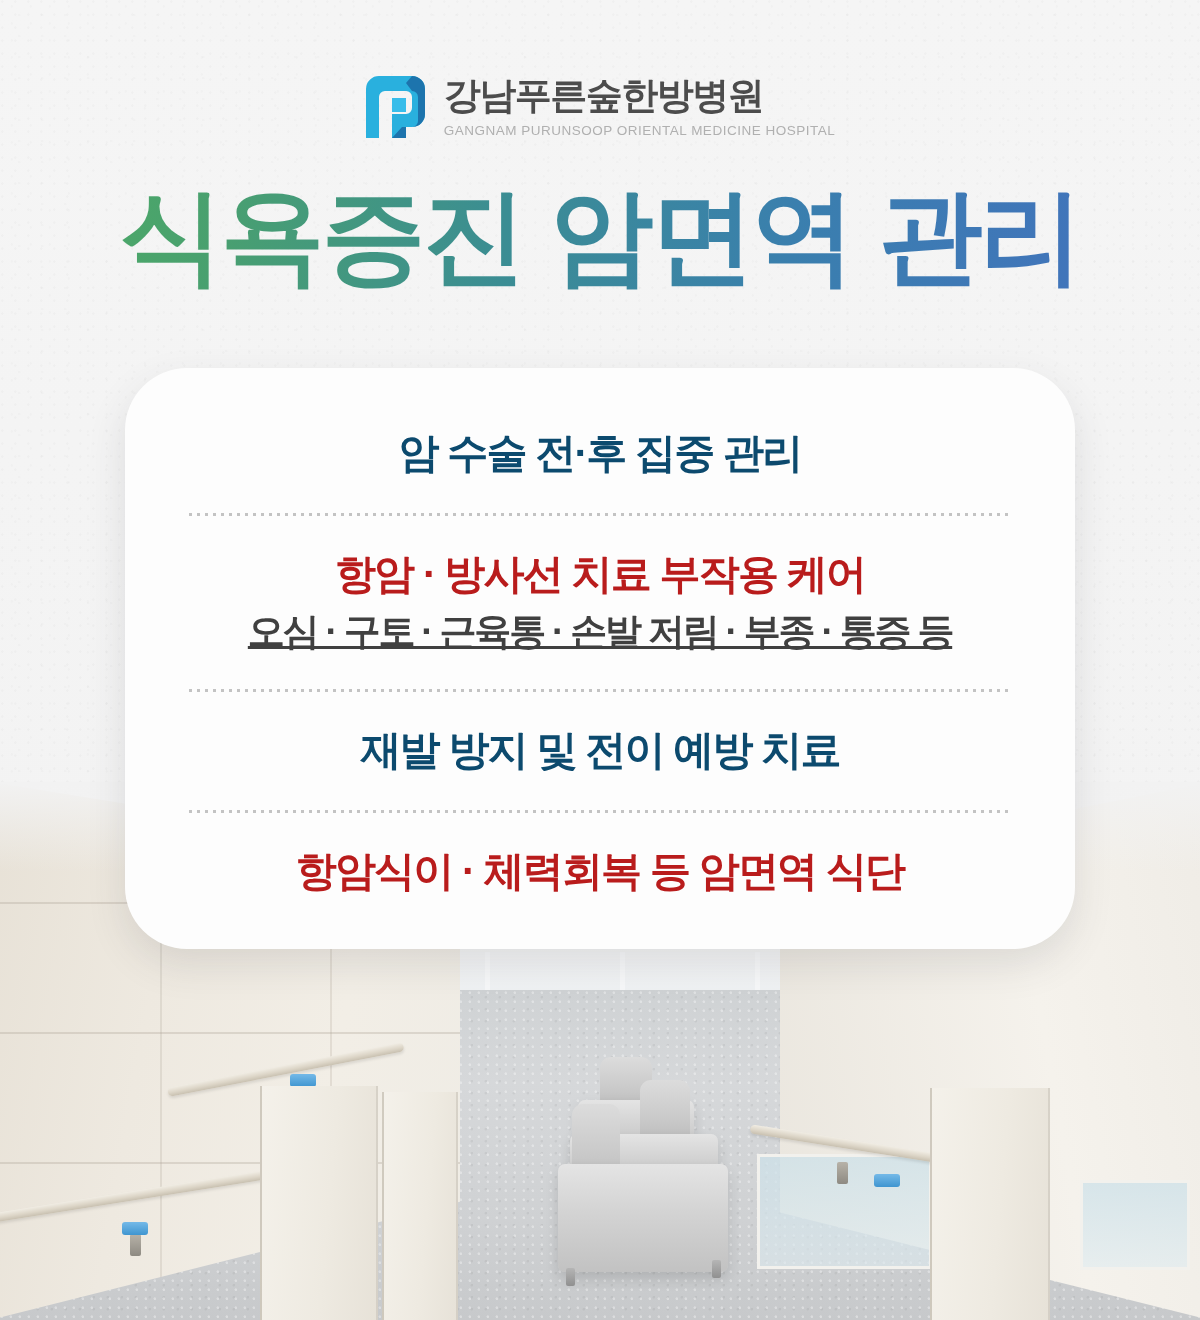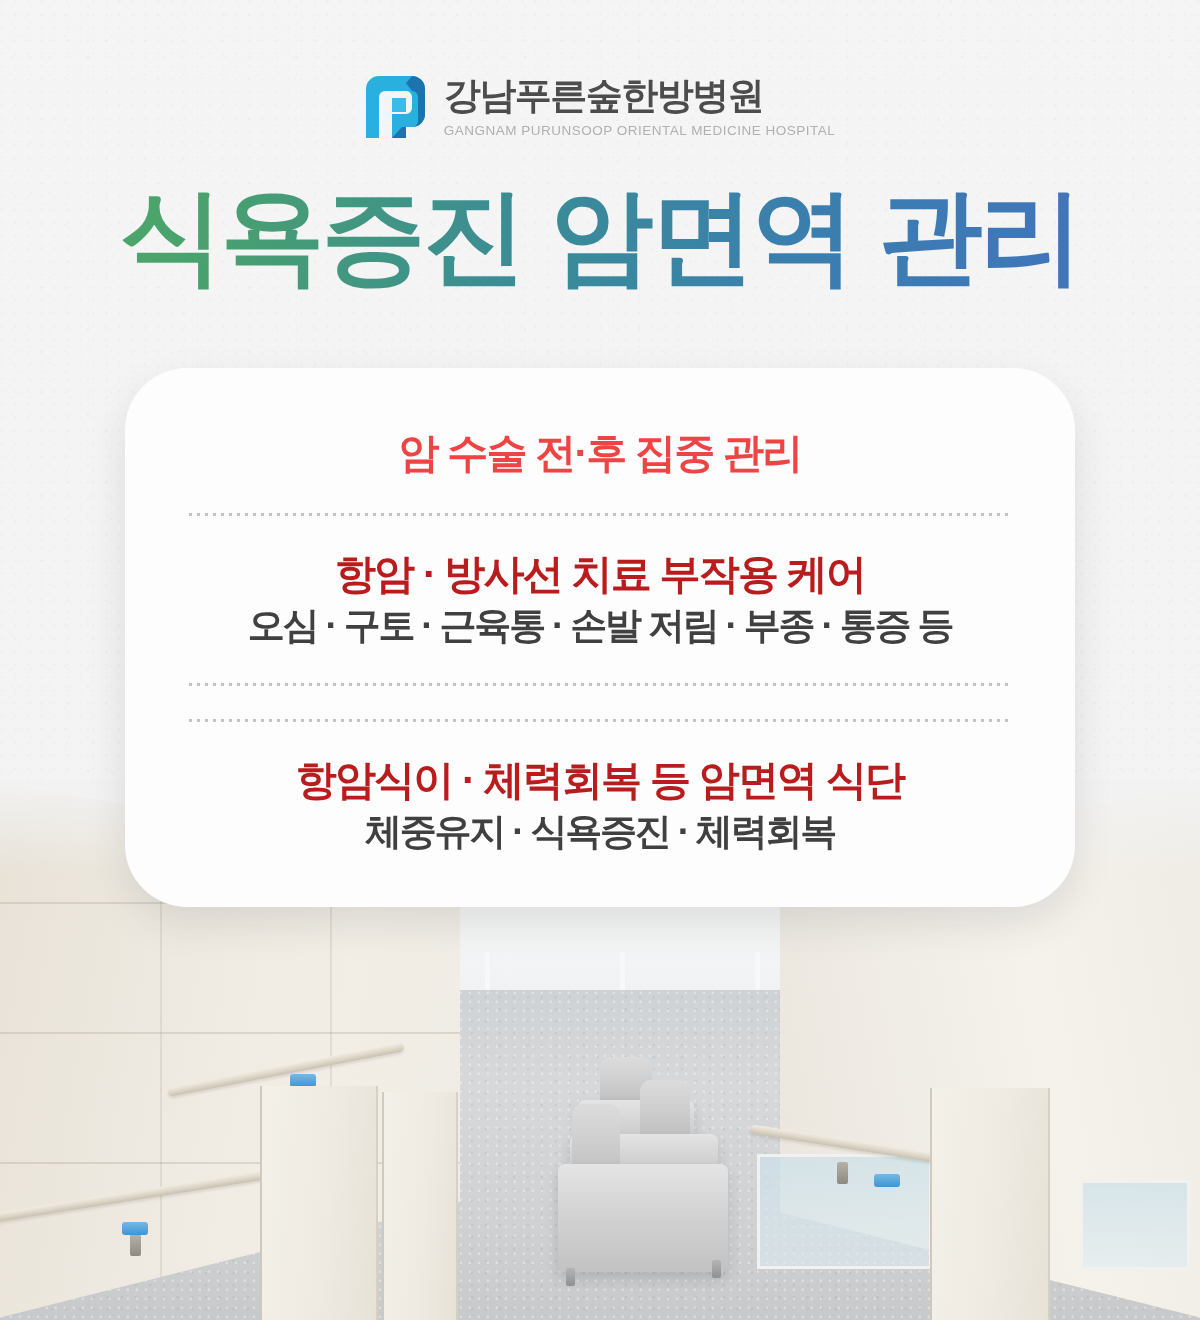--- a/index.html
+++ b/index.html
@@ -154,26 +154,26 @@
     padding:46px 50px 44px;
     background:#fdfdfd;
     border-radius:62px;
     box-shadow:0 16px 38px rgba(60,60,70,.13);
   }
 
   .sec{ text-align:center; }
   .sec-title{
     font-size:41px; font-weight:bold; letter-spacing:-1.8px; line-height:1.32;
   }
-  .sec-title.blue{ color:#ef4444; }
+  .sec-title.blue{ color:#0c4a6e; }
   .sec-title.green{ color:#b91c1c; }
   .sec-sub{
-    margin-top:1px;
+    margin-top:7px;
     font-size:37px; font-weight:bold; letter-spacing:-2.2px;
-    color:#404040; line-height:1.3;
+    color:#404040; line-height:1.3;text-decoration:underline;
   }
 
   .divider{
     height:3px; margin:33px 14px 31px;
     background-image:linear-gradient(90deg,#c3c3c3 0 3px, transparent 3px 8px);
     background-size:8px 3px; background-repeat:repeat-x;
   }
   .sec.s1{ padding-top:12px; }
   .sec.s4{ padding-bottom:6px; }
 </style>
@@ -257,22 +257,24 @@
 
     <div class="divider"></div>
 
     <div class="sec s2">
       <div class="sec-title green">항암 · 방사선 치료 부작용 케어</div>
       <div class="sec-sub">오심 · 구토 · 근육통 · 손발 저림 · 부종 · 통증 등</div>
     </div>
 
     <div class="divider"></div>
 
+    <div class="sec s3">
+      <div class="sec-title blue">재발 방지 및 전이 예방 치료</div>
+    </div>
 
     <div class="divider"></div>
 
     <div class="sec s4">
       <div class="sec-title green">항암식이 · 체력회복 등 암면역 식단</div>
-      <div class="sec-sub">체중유지 · 식욕증진 · 체력회복</div>
     </div>
 
   </div>
 </div>
 
 </body></html>

